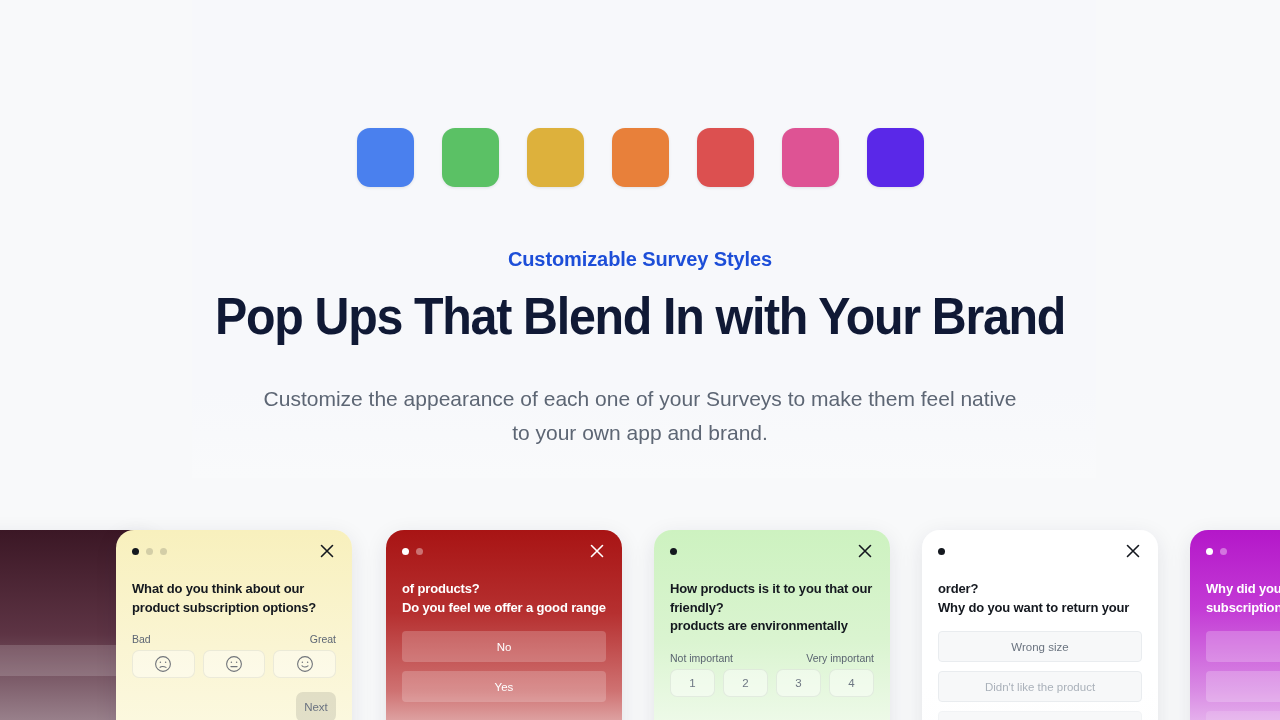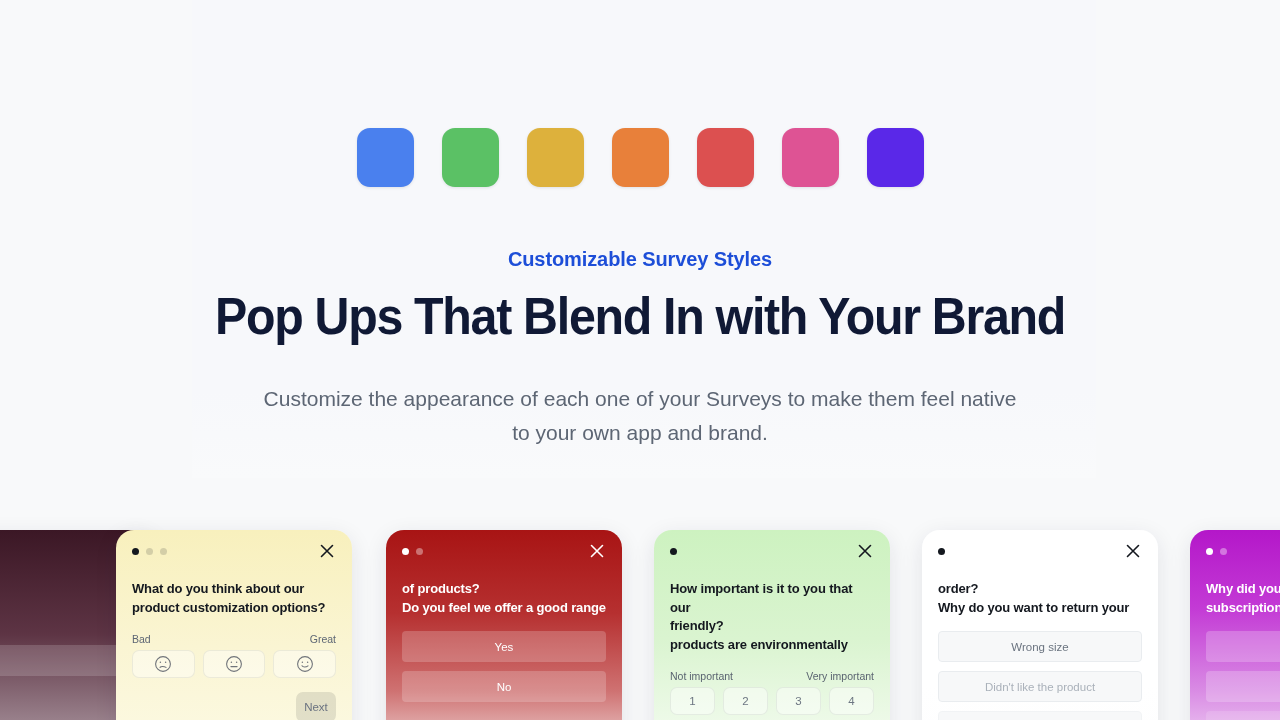--- a/index.html
+++ b/index.html
@@ -236,21 +236,21 @@
           <span class="dot dot-off"></span>
         </div>
         <div class="close-x">
           <svg viewBox="0 0 18 18">
               <path d="M3.5 3.5 L14.5 14.5 M14.5 3.5 L3.5 14.5" stroke="currentColor" stroke-width="1.6" stroke-linecap="round" fill="none"></path>
             </svg>
         </div>
       </div>
       <div class="q">
         <div>What do you think about our</div>
-        <div>product customization options?</div>
+        <div>product subscription options?</div>
       </div>
       <div class="scale-labels">
         <span>Bad</span>
         <span>Great</span>
       </div>
       <div class="opt-row">
         <div class="opt-box">
           <svg width="20" height="20" viewBox="0 0 20 20" fill="none" stroke="#70747a" stroke-width="1.1">
             <circle cx="10" cy="10" r="7.4"></circle>
               <circle cx="7.4" cy="8.2" r=".75" fill="#70747a" stroke="none"></circle>
@@ -290,39 +290,39 @@
           <svg viewBox="0 0 18 18">
               <path d="M3.5 3.5 L14.5 14.5 M14.5 3.5 L3.5 14.5" stroke="currentColor" stroke-width="1.6" stroke-linecap="round" fill="none"></path>
             </svg>
         </div>
       </div>
       <div class="q">
         <div>of products?</div>
         <div>Do you feel we offer a good range</div>
       </div>
       <div class="stack">
+        <div class="stack-btn">No</div>
         <div class="stack-btn">Yes</div>
-        <div class="stack-btn">No</div>
       </div>
 
     </div>
 
     <div class="card card--mint">
       <div class="card-head">
         <div class="dots">
           <span class="dot dot-on"></span>
         </div>
         <div class="close-x">
           <svg viewBox="0 0 18 18">
               <path d="M3.5 3.5 L14.5 14.5 M14.5 3.5 L3.5 14.5" stroke="currentColor" stroke-width="1.6" stroke-linecap="round" fill="none"></path>
             </svg>
         </div>
       </div>
       <div class="q">
-        <div>How important is it to you that our</div>
+        <div>How products is it to you that our</div>
         <div>friendly?</div>
         <div>products are environmentally</div>
       </div>
       <div class="scale-labels">
         <span>Not important</span>
         <span>Very important</span>
       </div>
       <div class="opt-row">
         <div class="opt-box">1</div>
         <div class="opt-box">2</div>

